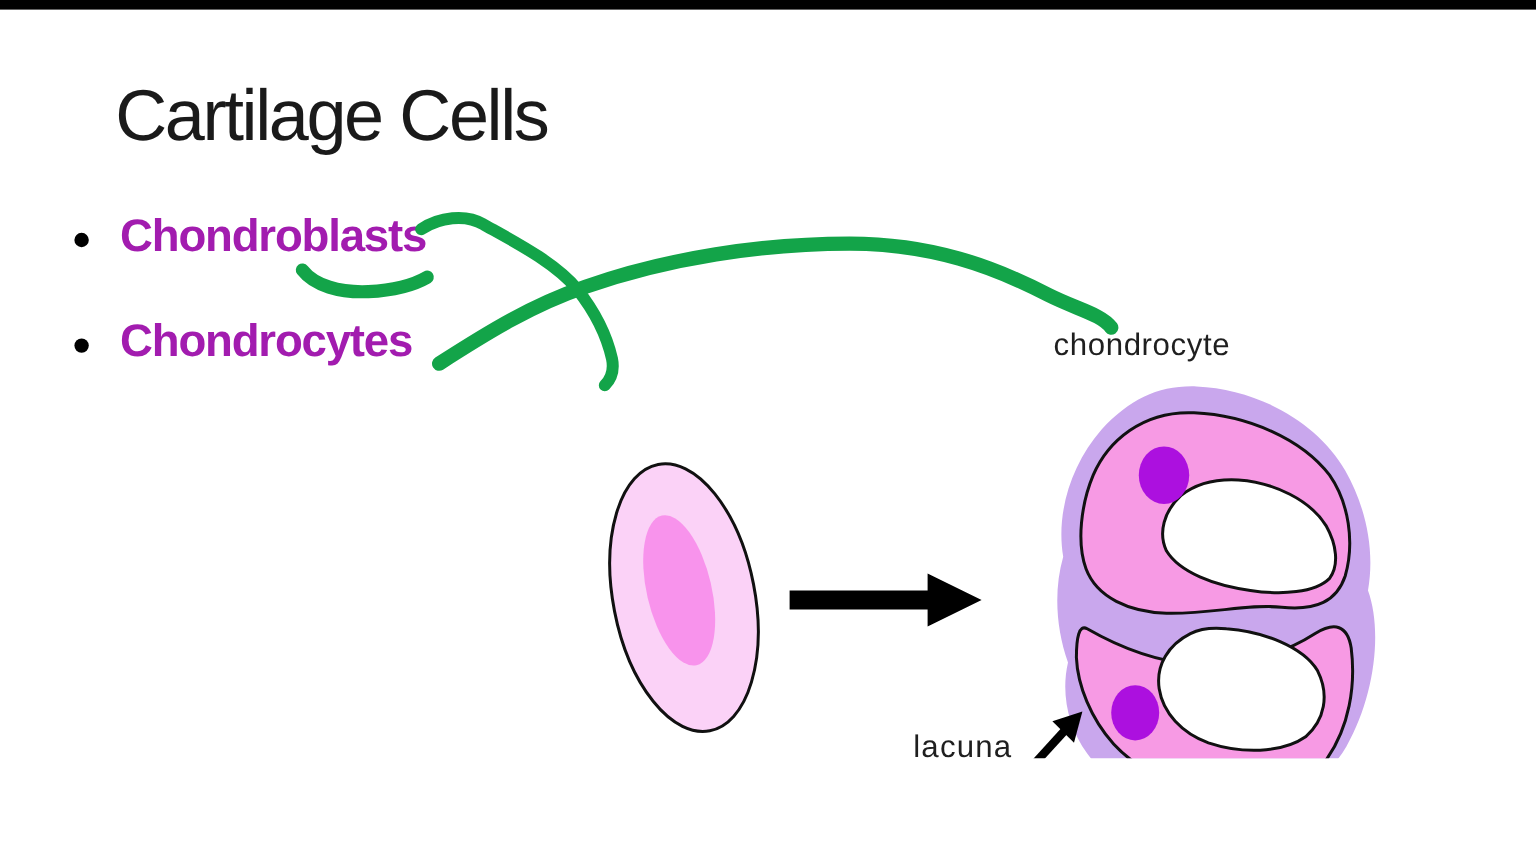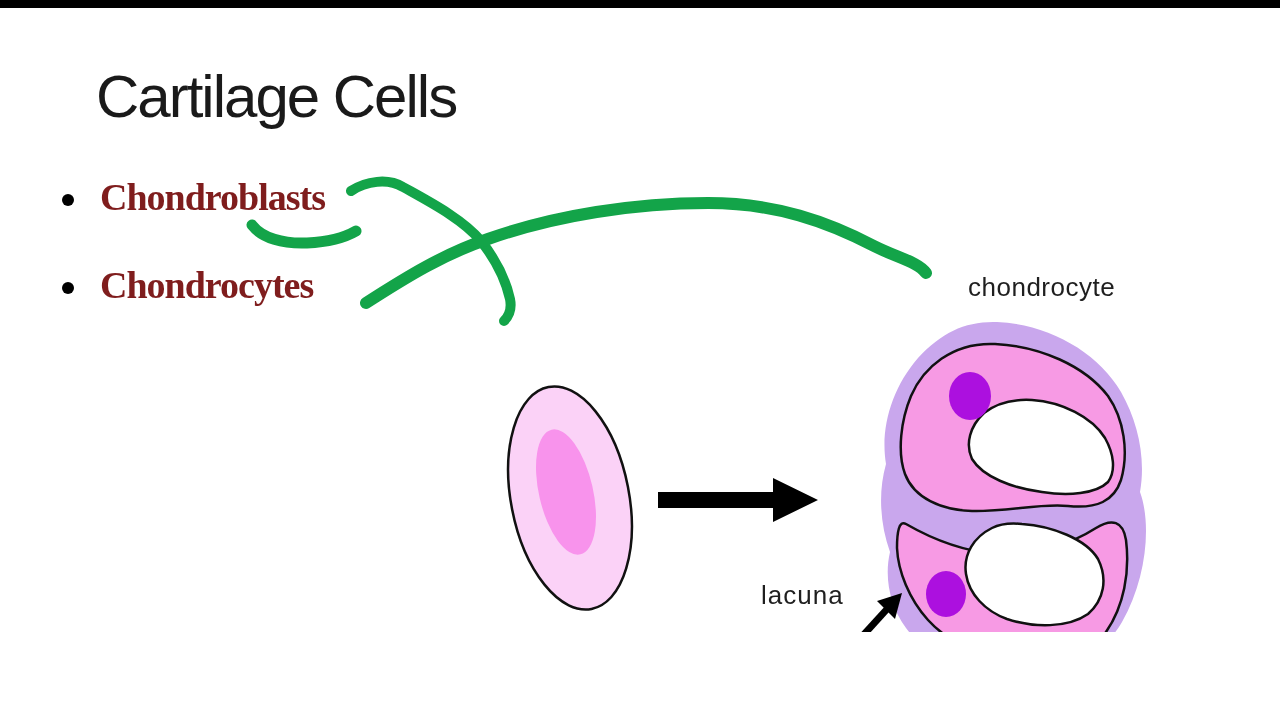--- a/index.html
+++ b/index.html
@@ -11,35 +11,35 @@
   #bar-top{top:0;height:8px;}
   #bar-bottom{top:708px;height:12px;}
   #slide-title{
     position:absolute;left:96px;top:64px;
     font-size:60px;font-weight:300;letter-spacing:-2px;
     color:#1a1a1a;line-height:1.1;white-space:nowrap;
   }
   .bullet-text{
     position:absolute;left:100px;
     font-size:38px;font-weight:bold;letter-spacing:-1px;
-    color:#7f1d1d;line-height:1.1;white-space:nowrap;font-family:Liberation Serif, serif;
+    color:#a21caf;line-height:1.1;white-space:nowrap;
   }
   #bullet-1{top:177px;}
   #bullet-2{top:265px;text-align:right;}
   .bullet-dot{
     position:absolute;left:62px;width:12px;height:12px;border-radius:50%;background:#000;
   }
   #dot-1{top:194px;}
   #dot-2{top:282px;}
   .diagram-label{
     position:absolute;font-size:26px;color:#1f1f1f;line-height:1.2;white-space:nowrap;
   }
   #label-chondroblast{left:489px;top:324px;letter-spacing:.5px;}
-  #label-chondrocyte{left:968px;top:272px;letter-spacing:.5px;}
-  #label-lacuna{left:761px;top:580px;letter-spacing:1px;}
+  #label-chondrocyte{left:878px;top:272px;letter-spacing:.5px;}
+  #label-lacuna{left:761px;top:607px;letter-spacing:1px;}
   #drawing{position:absolute;left:0;top:0;}
 </style>
 </head>
 <body>
 
 <div id="stage">
 
   <div class="bar" id="bar-top"></div>
   <div class="bar" id="bar-bottom"></div>
 

